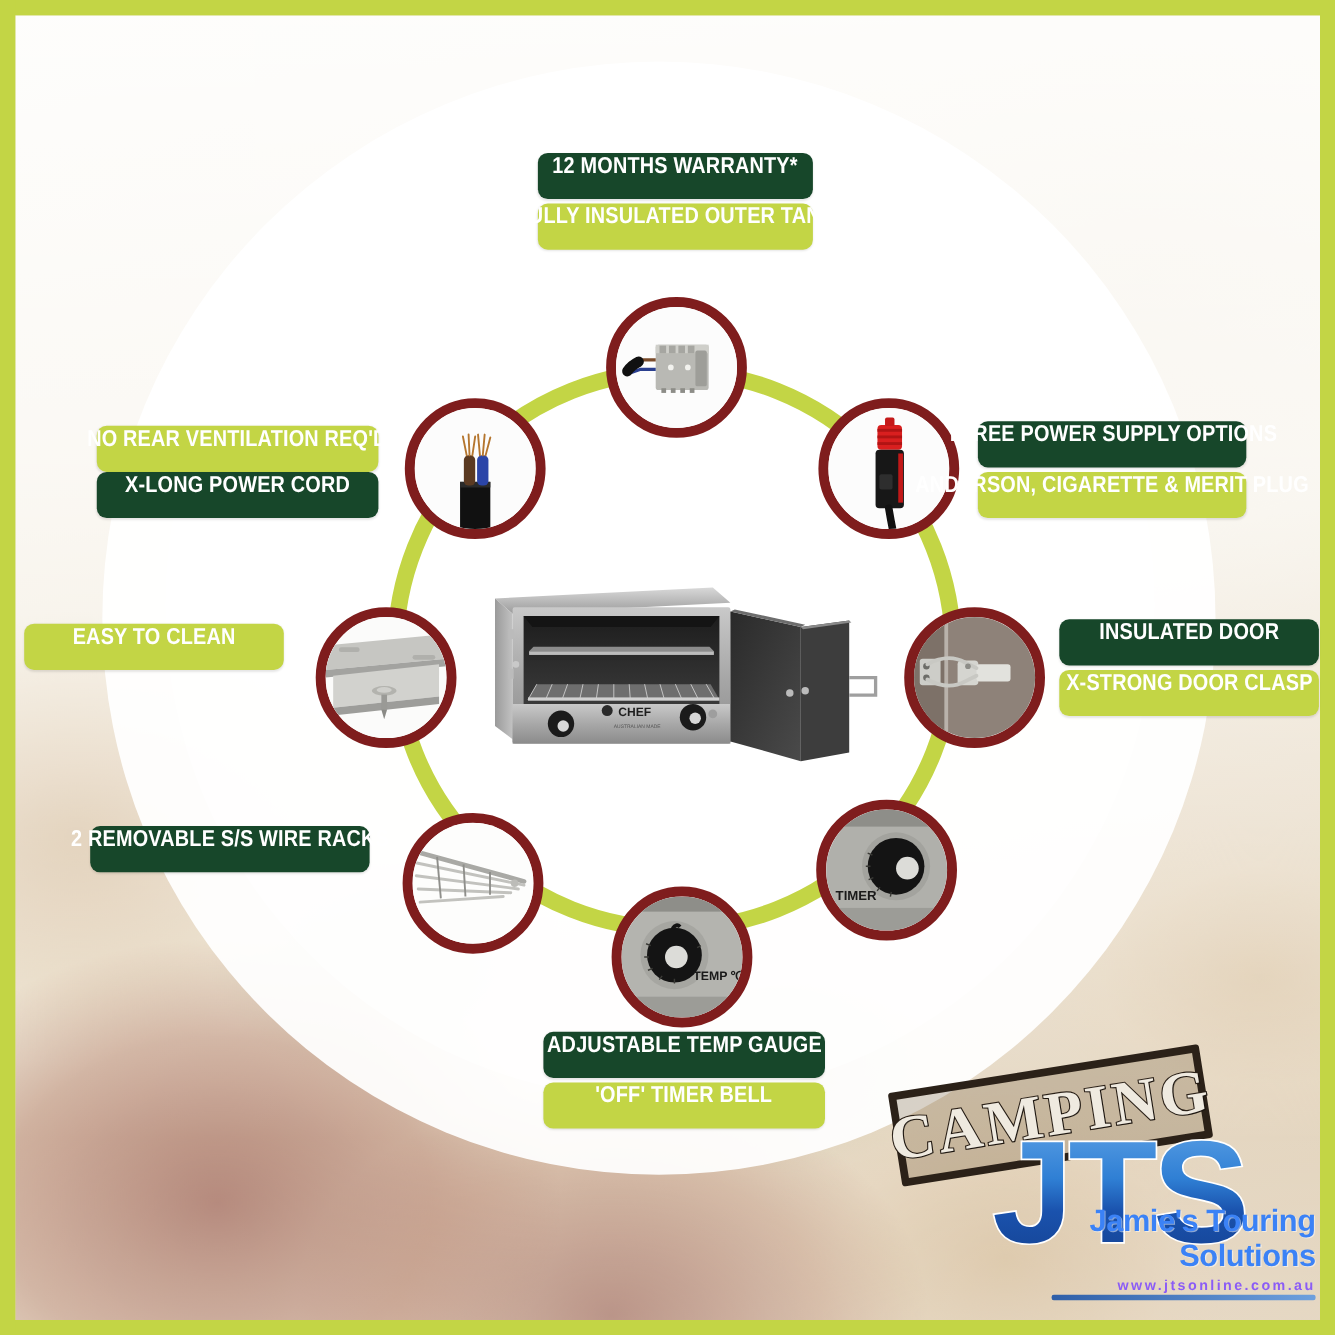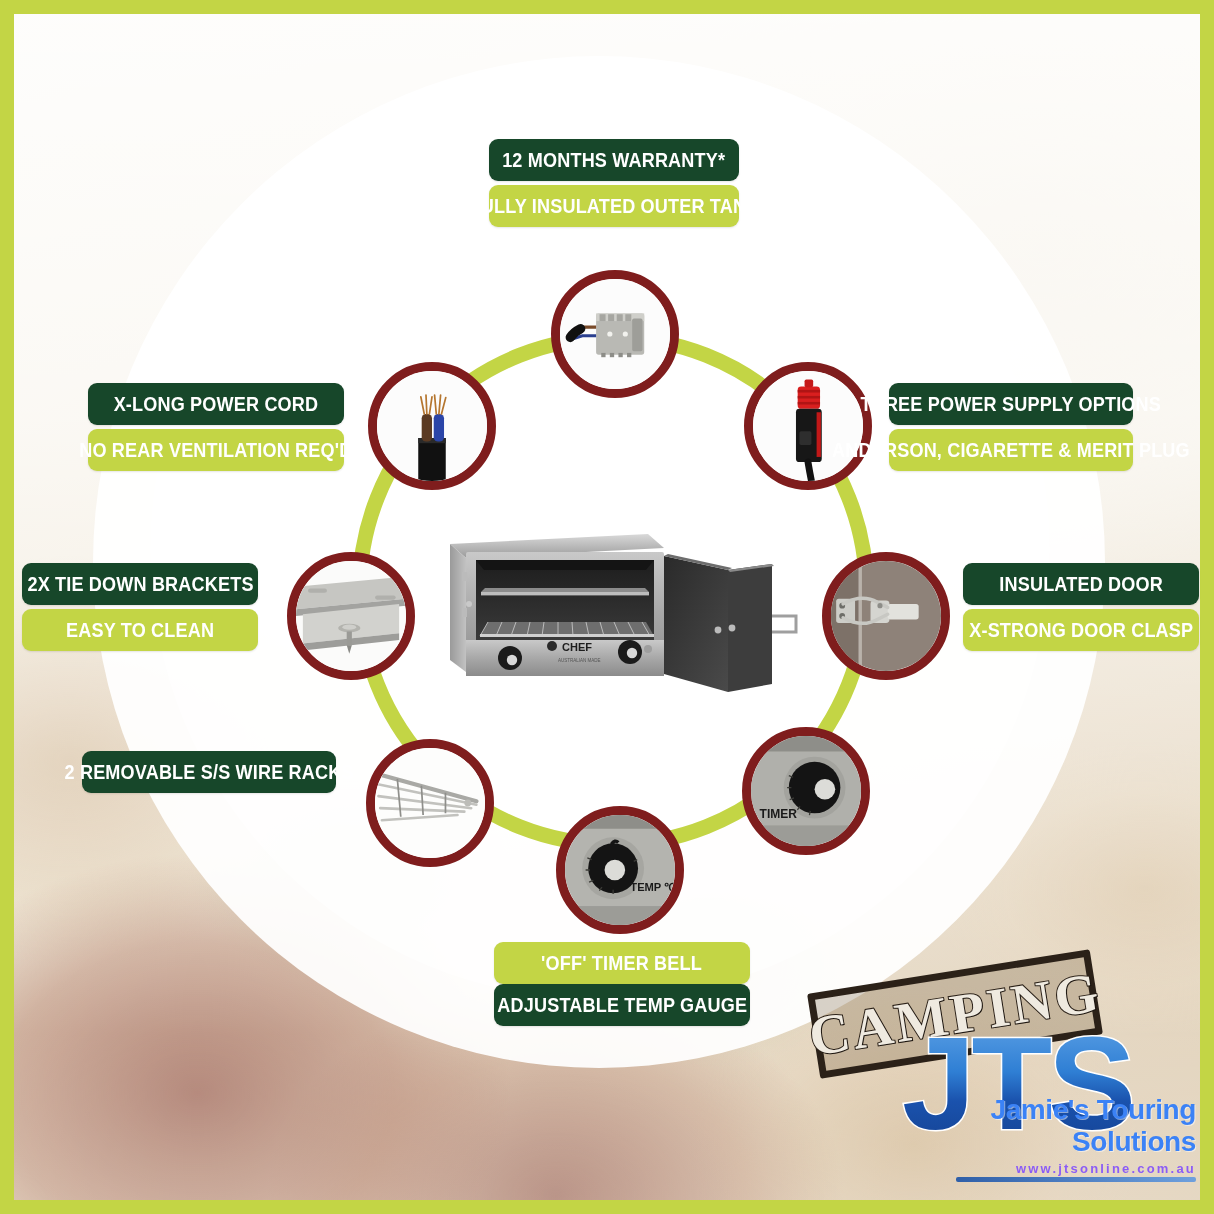--- a/index.html
+++ b/index.html
@@ -111,21 +111,21 @@
     font-weight: bold;
     letter-spacing: 0.2px;
     text-align: center;
     white-space: nowrap;
     padding: 0 14px;
     text-transform: uppercase;
     transform: scaleX(0.86);
     transform-origin: center center;
   }
   .lbl-wrap {
-    display: flex; align-items: center; justify-content: center;
+    display: flex; align-items: flex-start; justify-content: center;
     border-radius: 9px;
     box-shadow: 0 1px 2px rgba(0,0,0,0.10);
   }
   .lbl-dark { background: #17472a; height: 42px; }
   .lbl-lime { background: #c3d545; height: 42px; margin-top: 4px; }
   .lbl-dark .lbl { font-size: 21px; }
   .lbl-lime .lbl { font-size: 21px; }
 
   
   .logo {
@@ -470,41 +470,38 @@
   <div class="labels" style="left:489px; top:139px; width:250px;">
     <div class="lbl-wrap lbl-dark">
       <span class="lbl">12 MONTHS WARRANTY*</span>
     </div>
     <div class="lbl-wrap lbl-lime">
       <span class="lbl">FULLY INSULATED OUTER TANK</span>
     </div>
   </div>
 
   <div class="labels" style="left:88px; top:383px; width:256px;">
+    <div class="lbl-wrap lbl-lime">
+      <span class="lbl">NO REAR VENTILATION REQ'D</span>
+    </div>
     <div class="lbl-wrap lbl-dark">
       <span class="lbl">X-LONG POWER CORD</span>
-    </div>
-    <div class="lbl-wrap lbl-lime">
-      <span class="lbl">NO REAR VENTILATION REQ'D</span>
     </div>
   </div>
 
   <div class="labels" style="left:889px; top:383px; width:244px;">
     <div class="lbl-wrap lbl-dark">
       <span class="lbl">THREE POWER SUPPLY OPTIONS</span>
     </div>
     <div class="lbl-wrap lbl-lime">
       <span class="lbl">ANDERSON, CIGARETTE &amp; MERIT PLUG</span>
     </div>
   </div>
 
   <div class="labels" style="left:22px; top:563px; width:236px;">
-    <div class="lbl-wrap lbl-dark">
-      <span class="lbl">2X TIE DOWN BRACKETS</span>
-    </div>
     <div class="lbl-wrap lbl-lime">
       <span class="lbl">EASY TO CLEAN</span>
     </div>
   </div>
 
   <div class="labels" style="left:963px; top:563px; width:236px;">
     <div class="lbl-wrap lbl-dark">
       <span class="lbl">INSULATED DOOR</span>
     </div>
     <div class="lbl-wrap lbl-lime">
@@ -513,25 +510,25 @@
   </div>
 
   <div class="labels" style="left:82px; top:751px; width:254px;">
     <div class="lbl-wrap lbl-dark">
       <span class="lbl">2 REMOVABLE S/S WIRE RACKS</span>
     </div>
   </div>
 
 
   <div class="labels" style="left:494px; top:938px; width:256px;">
+    <div class="lbl-wrap lbl-dark">
+      <span class="lbl">ADJUSTABLE TEMP GAUGE</span>
+    </div>
     <div class="lbl-wrap lbl-lime">
       <span class="lbl">'OFF' TIMER BELL</span>
-    </div>
-    <div class="lbl-wrap lbl-dark">
-      <span class="lbl">ADJUSTABLE TEMP GAUGE</span>
     </div>
   </div>
 
   <div class="logo">
     <div class="stamp">
       <div class="stamp-box"></div>
       <div class="stamp-text">CAMPING</div>
     </div>
     <div class="jts">
       <svg viewBox="0 0 296 118" xmlns="http://www.w3.org/2000/svg">

